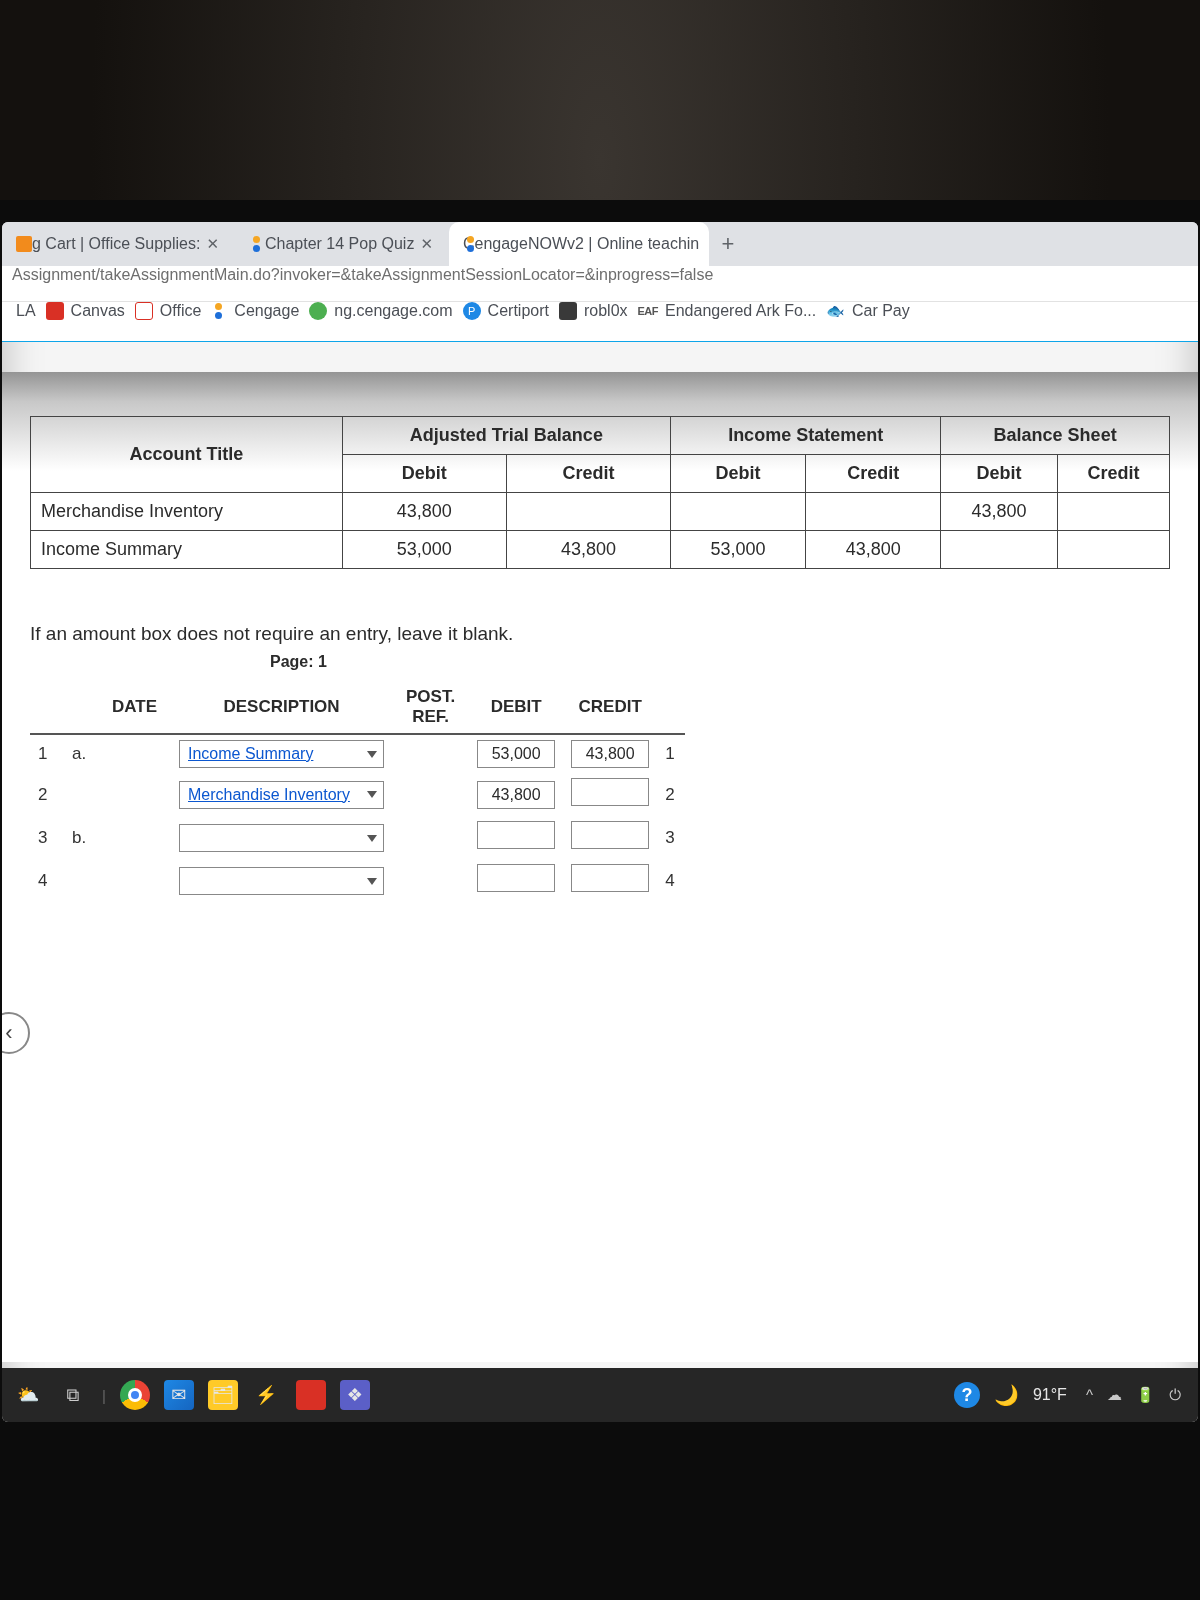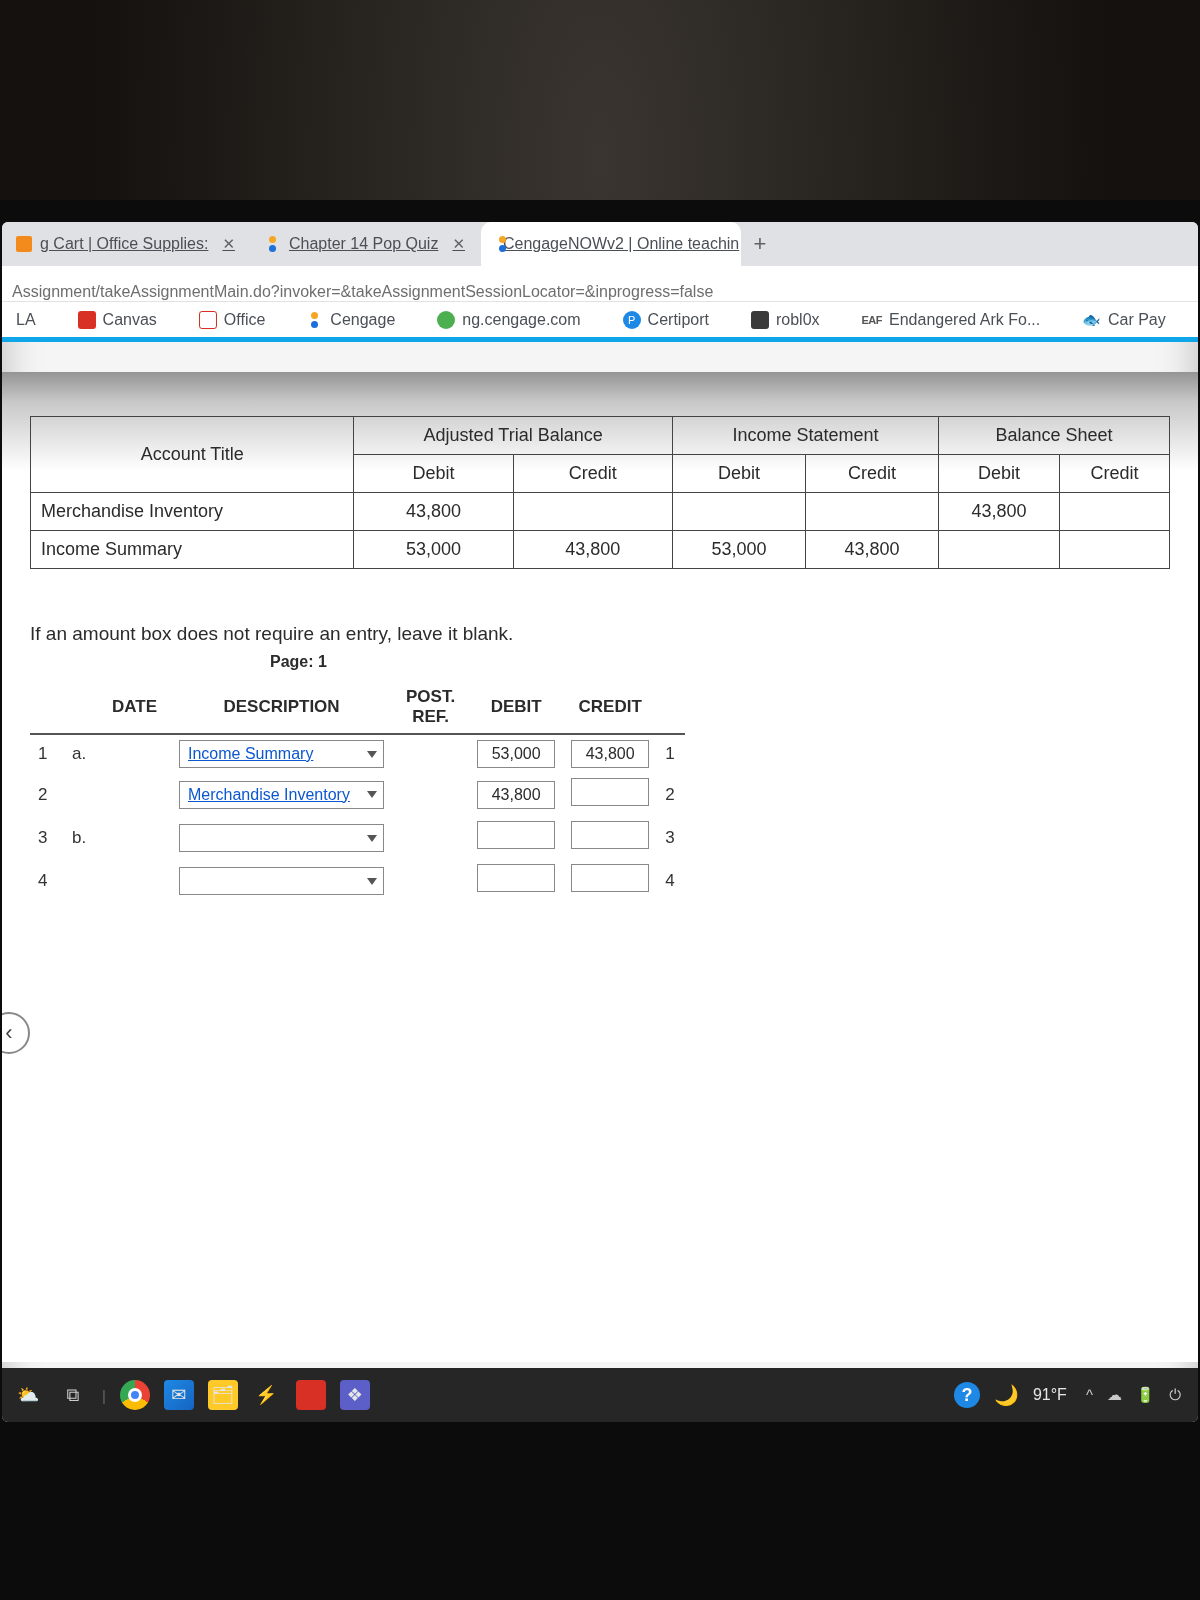--- a/index.html
+++ b/index.html
@@ -42,64 +42,62 @@
     height: 44px;
     background: #dfe1e5;
     padding-left: 0;
     gap: 2px;
     font-size: 16px;
     color: #4b4f56;
   }
   .tab {
     display: flex;
     align-items: center;
-    gap: 8px;
     padding: 0 14px;
     height: 100%;
     border-radius: 10px 10px 0 0;
     max-width: 260px;
     white-space: nowrap;
     overflow: hidden;
-    text-decoration: underline;
   }
   .tab.active { background: #fff; align-items: center; }
   .tab .tab-x { color: #5f6368; font-size: 15px; padding-left: 6px; }
   .new-tab { width: 34px; text-align: center; font-size: 22px; color: #5f6368; cursor: pointer; }
   .favicon { width: 16px; height: 16px; display: inline-block; }
   .fav-orange { background: #f28b1c; border-radius: 2px; }
   .fav-cengage {
     width: 16px; height: 16px; position: relative;
   }
   .fav-cengage::before, .fav-cengage::after {
     content: ""; position: absolute; width: 7px; height: 7px; border-radius: 50%;
   }
   .fav-cengage::before { background:#f5a623; top:0; left:4px;}
   .fav-cengage::after { background:#1e6fd9; bottom:0; left:4px;}
 
   .url-bar {
     background: #fff;
     height: 36px;
     display: flex;
-    align-items: flex-end;
+    align-items: flex-start;
     padding: 0 10px;
     font-size: 16px;
     color: #6e6e6e;
     border-bottom: 1px solid #e2e2e2;
   }
 
   .bookmarks {
     background: #fff;
     height: 40px;
     display: flex;
-    align-items: center;
-    gap: 42px;
+    align-items: flex-start;
+    gap: 10px;
     padding: 0 14px;
     font-size: 16px;
     color: #4b4f56;
-    border-bottom: 5px solid #0ea5e9;
+    border-bottom: 1px solid #0ea5e9;
   }
   .bm { display: flex; align-items: center; gap: 7px; white-space: nowrap; cursor: pointer; }
   .bm-icon { width: 18px; height: 18px; display: inline-block; border-radius: 3px; }
   .ic-canvas{ background:#d93025;}
   .ic-office{ background:#fff; border:1px solid #d93025;}
   .ic-globe { background:#4caf50; border-radius:50%;}
   .ic-p { background:#1e88e5; border-radius:50%; color:#fff; font-size:11px; text-align:center; line-height:18px;}
   .ic-roblox{ background:#393939;}
   .ic-eaf { font-size:11px; color:#555; font-weight:bold; letter-spacing:-.5px;}
   .ic-car { color:#f5a623; font-size:15px;}
@@ -120,21 +118,21 @@
   table.worksheet {
     border-collapse: collapse;
     width: 100%;
     font-size: 18px;
   }
   table.worksheet th, table.worksheet td {
     border: 1px solid #444;
     padding: 8px 10px;
     text-align: center;
   }
-  table.worksheet th { font-weight: normal; }
+  table.worksheet th { font-weight: bold; }
   table.worksheet td.acct { text-align: left; }
 
   .note { font-size: 19px; margin: 54px 0 8px 0; }
   .page-no { font-size: 16px; font-weight: bold; margin: 6px 0 10px 240px; }
 
   
   .journal {
     border-collapse: collapse;
     font-size: 17px;
   }

